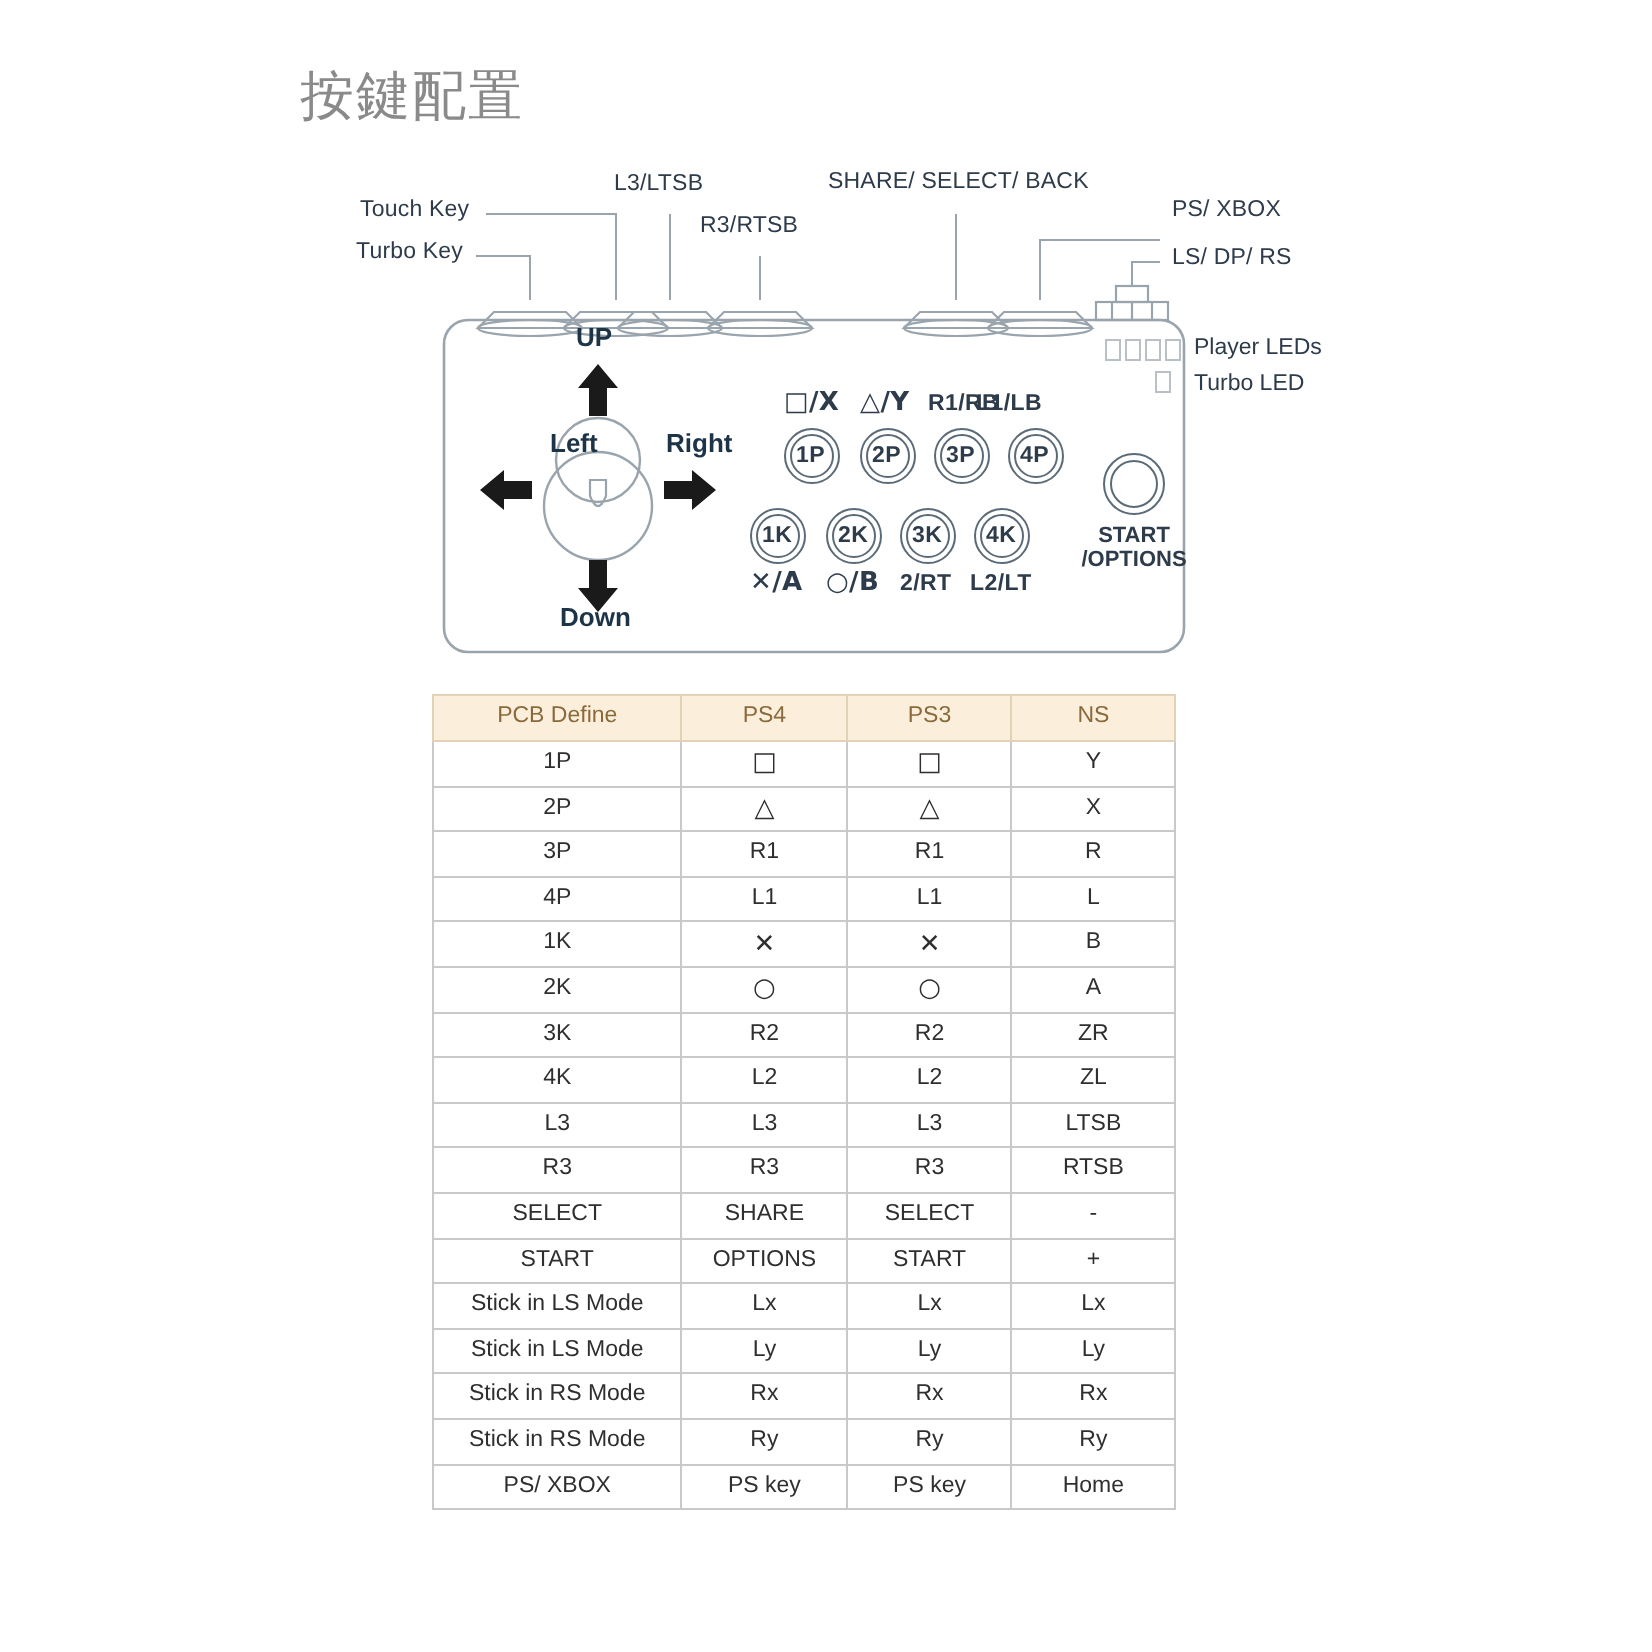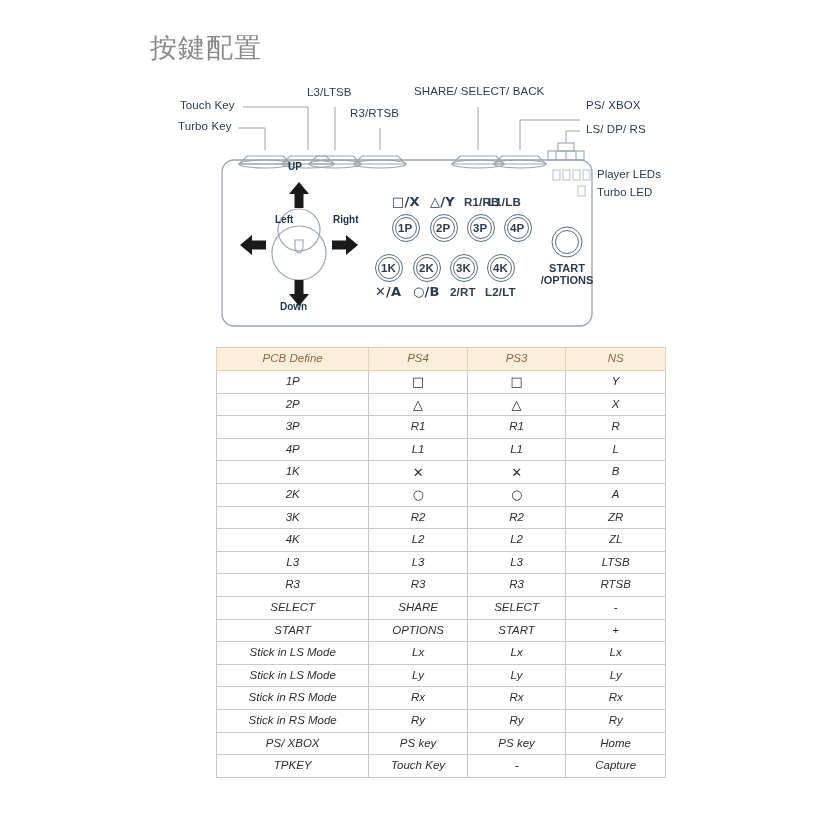--- a/index.html
+++ b/index.html
@@ -48,21 +48,21 @@
   .btnlbl {                   
     position: absolute;
     font-size: 11.5px;
     color: #2d3b4a;
     white-space: nowrap;
     font-weight: 600;
     letter-spacing: .2px;
   }
   .dirlbl {
     position: absolute;
-    font-size: 10px;
+    font-size: 13px;
     color: #1d3347;
     font-weight: 700;
     white-space: nowrap;
   }
   .startlbl {
     position: absolute;
     font-size: 11px;
     color: #2d3b4a;
     font-weight: 600;
     text-align: center;
@@ -74,25 +74,24 @@
     font-size: 11.5px;
     color: #2d3b4a;
     white-space: nowrap;
   }
 
   
   #maptable {
     position: absolute;
     left: 216px;
     top: 347px;
-    width: 450px;
+    width: 372px;
     border-collapse: collapse;
     font-size: 11.5px;
     color: #2f2f2f;
-    font-style: italic;
   }
   #maptable td, #maptable th {
     border: 1px solid #c9c9c9;
     height: 22.6px;
     text-align: center;
     vertical-align: middle;
     font-weight: 400;
     padding: 0 2px;
     line-height: 1;
   }
@@ -391,22 +390,16 @@
           <td>Ry</td>
           <td>Ry</td>
           <td>Ry</td>
         </tr>
         <tr>
           <td>PS/ XBOX</td>
           <td>PS key</td>
           <td>PS key</td>
           <td>Home</td>
         </tr>
-        <tr>
-          <td>TPKEY</td>
-          <td>Touch Key</td>
-          <td>-</td>
-          <td>Capture</td>
-        </tr>
       </tbody>
   </table>
 
 </div>
 
 </body></html>

